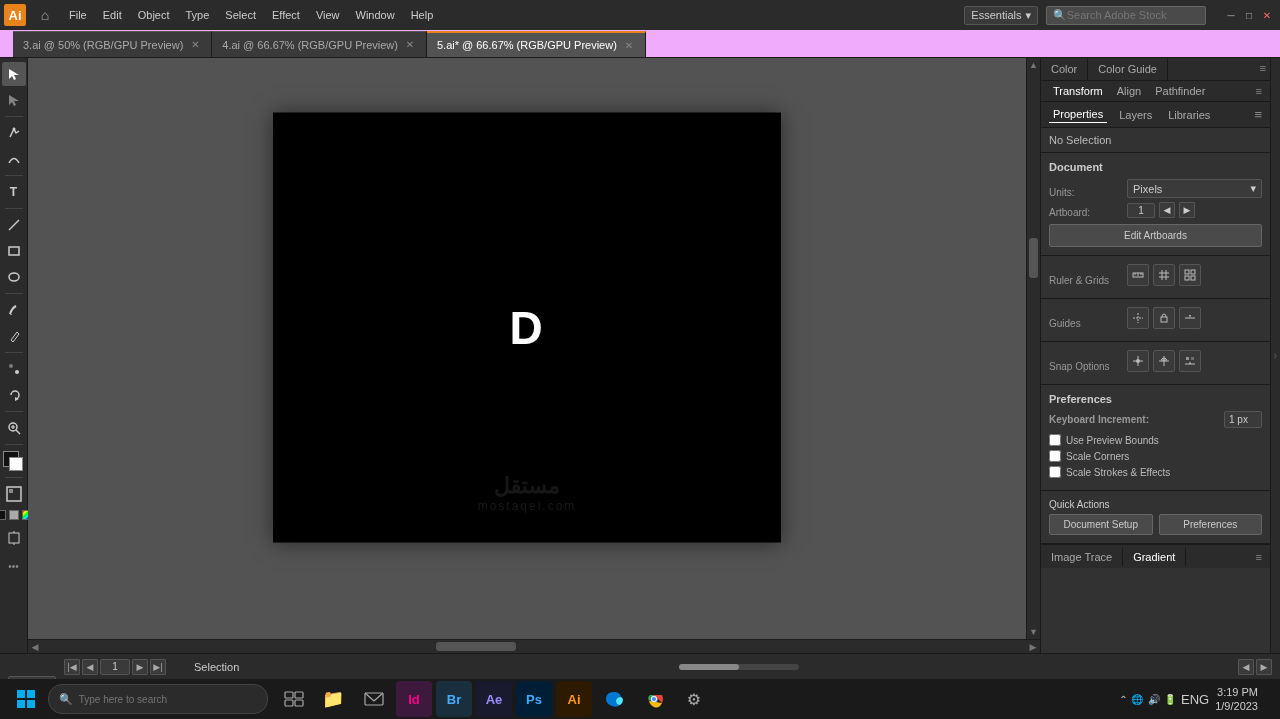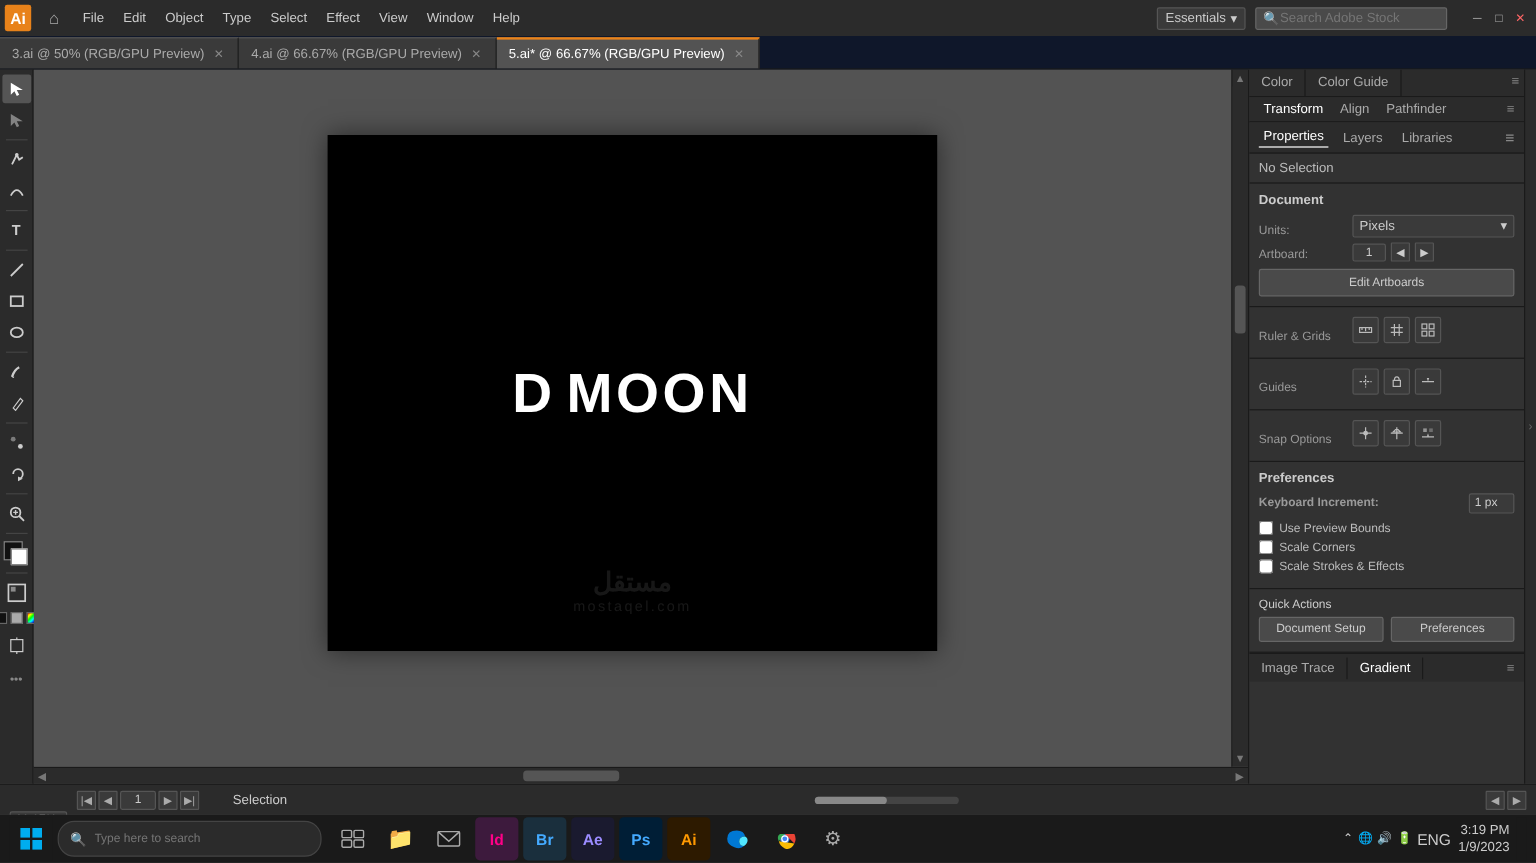--- a/index.html
+++ b/index.html
@@ -75,24 +75,25 @@
       width: 18px; height: 18px;
       display: flex; align-items: center; justify-content: center;
       color: #aaa; font-size: 10px; cursor: pointer;
     }
     .win-btn.close { color: #ff6666; }
 
     
     .tabs-bar {
       width: 100%;
       height: 28px;
-      background: #0f172a;
+      background: #f0abfc;
       display: flex;
       align-items: flex-end;
       border-bottom: 1px solid #1a1a1a;
+      padding-left: 13px;
     }
     .tab {
       height: 26px;
       padding: 0 10px;
       background: #3a3a3a;
       color: #aaa;
       display: flex; align-items: center; gap: 6px;
       border-right: 1px solid #1a1a1a;
       border-top: 1px solid #555;
       cursor: pointer;
@@ -712,21 +713,20 @@
 
   <div style="display:flex;flex-direction:column;flex:1;overflow:hidden;">
     <div style="display:flex;flex:1;overflow:hidden;">
       <div class="canvas-area">
         <div class="canvas-content">
           <div class="artboard">
 
             <div class="logo-container">
               <div class="logo-text">
                 <span style="font-family:Arial,sans-serif;font-size:46px;font-weight:600;color:#fff;letter-spacing:2px;">D</span>
-                <span style="font-family:Arial,sans-serif;font-size:46px;font-weight:600;color:#fff;letter-spacing:3px;margin-left:10px;">MOON</span>
               </div>
             </div>
 
             <div class="watermark">
               <div style="display:flex;flex-direction:column;align-items:center;opacity:0.35;">
                 <div style="color:#aaa;font-size:22px;font-weight:bold;letter-spacing:4px;font-family:Arial;">مستقل</div>
                 <div style="color:#aaa;font-size:12px;letter-spacing:2px;font-family:Arial;">mostaqel.com</div>
               </div>
             </div>
           </div>

